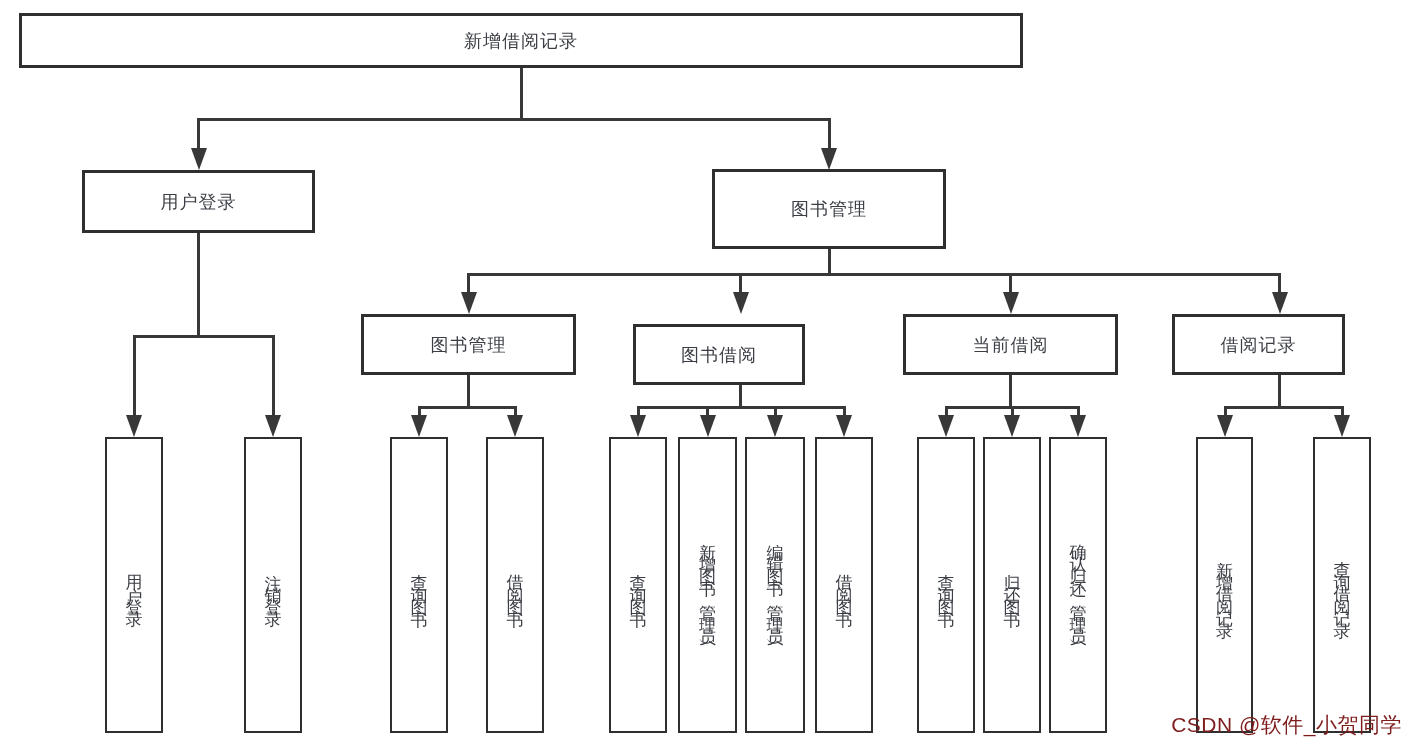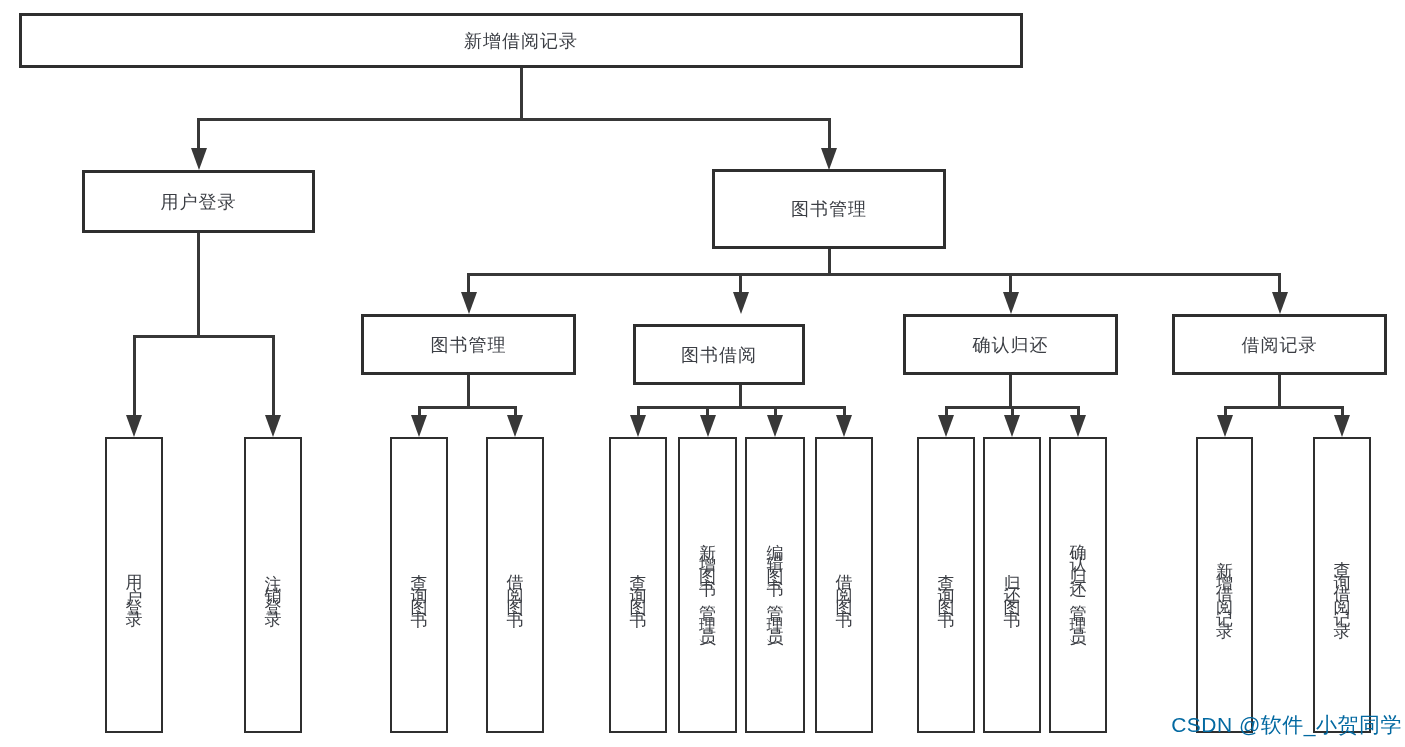--- a/index.html
+++ b/index.html
@@ -38,21 +38,21 @@
   .ah{
     position:absolute;width:0;height:0;z-index:1;
     border-left:8px solid transparent;
     border-right:8px solid transparent;
     border-top:22px solid #383838;
   }
   .watermark{
     position:absolute;
     top:711px;right:3px;
     font-size:21px;
-    color:#0369a1;
+    color:#7f1d1d;
     letter-spacing:0.5px;
     z-index:5;
     white-space:nowrap;
   }
 </style>
 </head>
 <body>
 
 <div class="stage">
 
@@ -67,23 +67,23 @@
     <span>图书管理</span>
   </div>
 
   <div class="node" style="left:361px;top:314px;width:215px;height:61px">
     <span>图书管理</span>
   </div>
   <div class="node" style="left:633px;top:324px;width:172px;height:61px">
     <span>图书借阅</span>
   </div>
   <div class="node" style="left:903px;top:314px;width:215px;height:61px">
-    <span>确认归还</span>
+    <span>当前借阅</span>
   </div>
-  <div class="node" style="left:1172px;top:314px;width:215px;height:61px">
+  <div class="node" style="left:1172px;top:314px;width:173px;height:61px">
     <span>借阅记录</span>
   </div>
 
   <div class="node leaf" style="left:105px;top:437px;width:58px;height:296px">
     <span class="vtext">用户登录</span>
   </div>
   <div class="node leaf" style="left:244px;top:437px;width:58px;height:296px">
     <span class="vtext">注销登录</span>
   </div>
 

